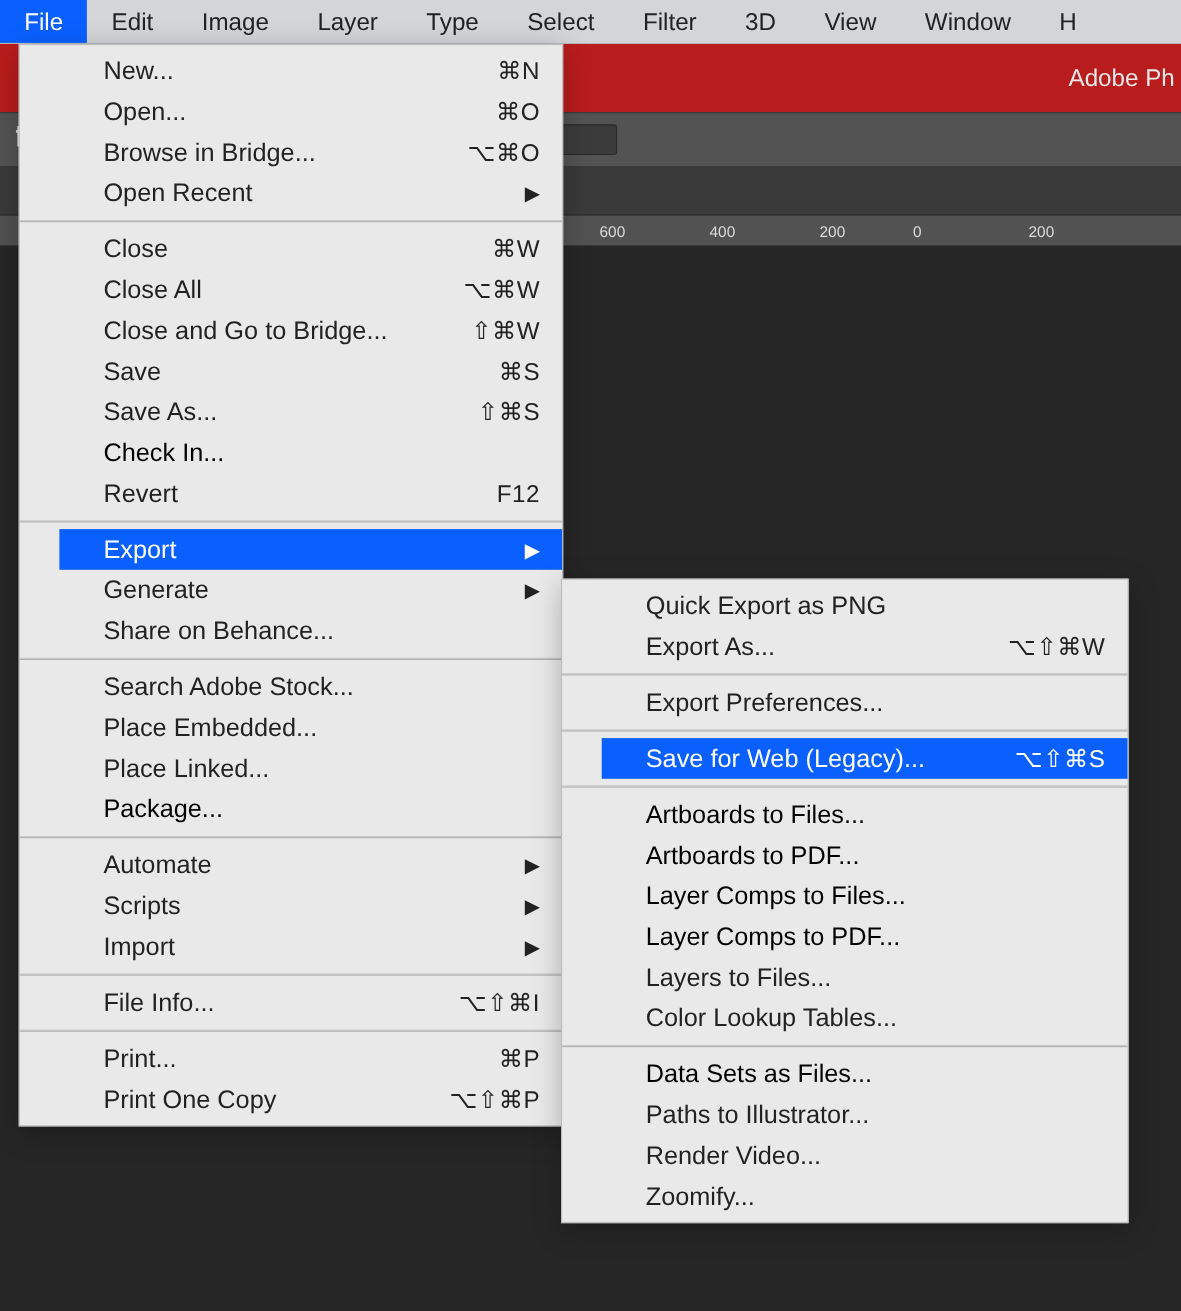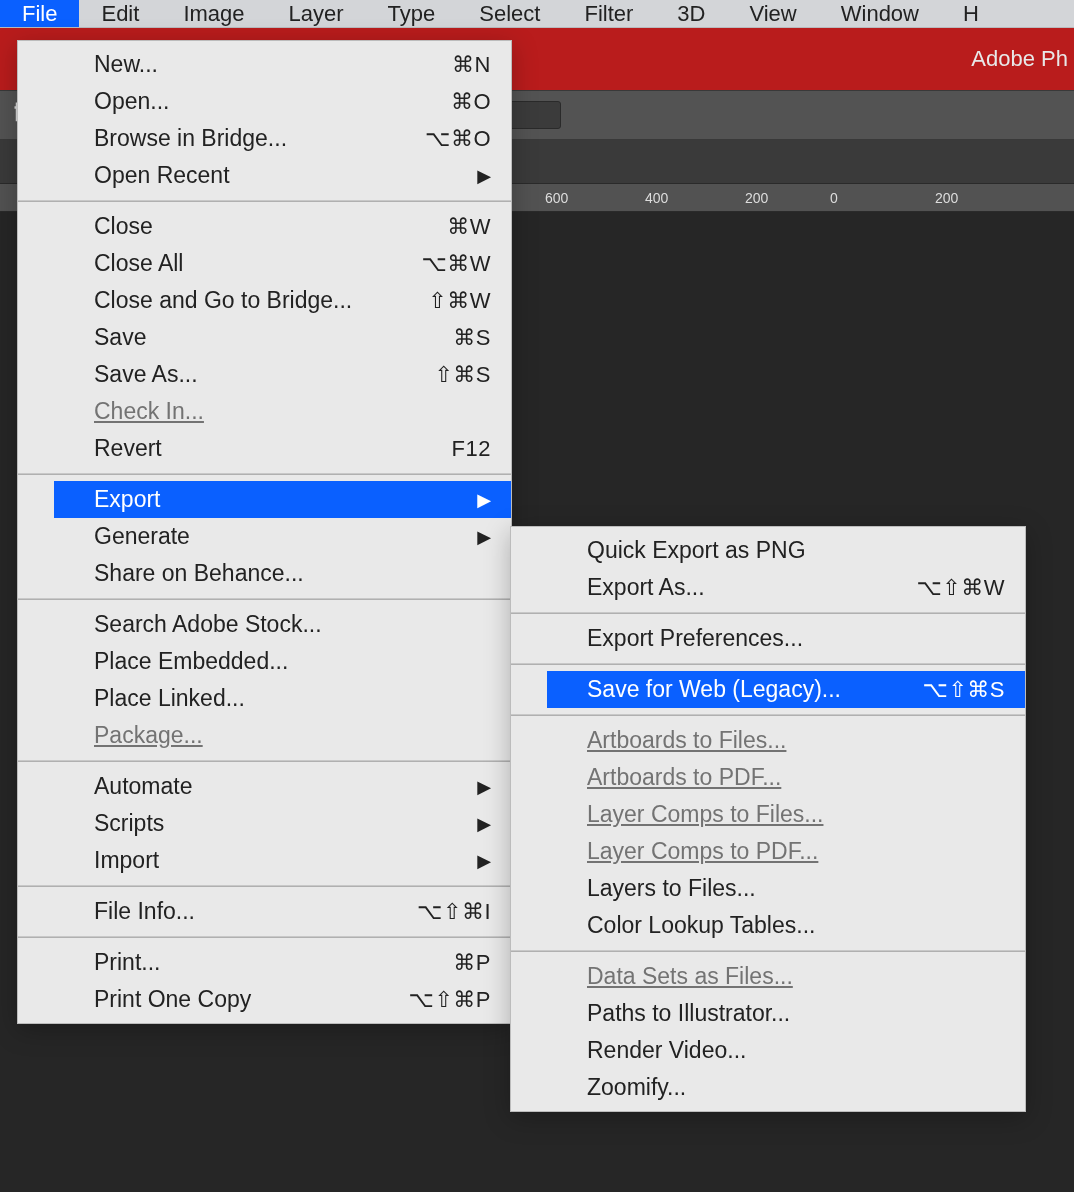--- a/index.html
+++ b/index.html
@@ -7,21 +7,21 @@
     font-family: -apple-system, "Helvetica Neue", Arial, sans-serif;
     background: #262626;
     width: 1074px;
     height: 1192px;
     overflow: hidden;
     position: relative;
     color: #222;
   }
   
   .menubar {
-    height: 28px;
+    height: 40px;
     background: #d3d5d8;
     display: flex;
     align-items: stretch;
     font-size: 22px;
     border-bottom: 1px solid #b8babd;
   }
   .menubar-item {
     padding: 0 22px;
     display: flex;
     align-items: center;
@@ -119,21 +119,21 @@
   .menu-export { top: 526px; left: 510px; width: 516px; }
   .menu-item {
     display: flex;
     align-items: center;
     justify-content: space-between;
     padding: 5px 20px 5px 40px;
     white-space: nowrap;
     cursor: default;
     margin-left: 36px;
   }
-  .menu-item.disabled { color: #737373; text-decoration: underline; }
+  .menu-item.disabled { color: #000000; }
   .menu-item.highlight { background: #0a60ff; color: #fff; }
   .menu-item .shortcut {
     font-size: 22px;
     letter-spacing: .5px;
     padding-left: 20px;
   }
   .menu-sep {
     height: 1px;
     margin: 6px 0;
     border-top: 1px solid #c8c8c8;

